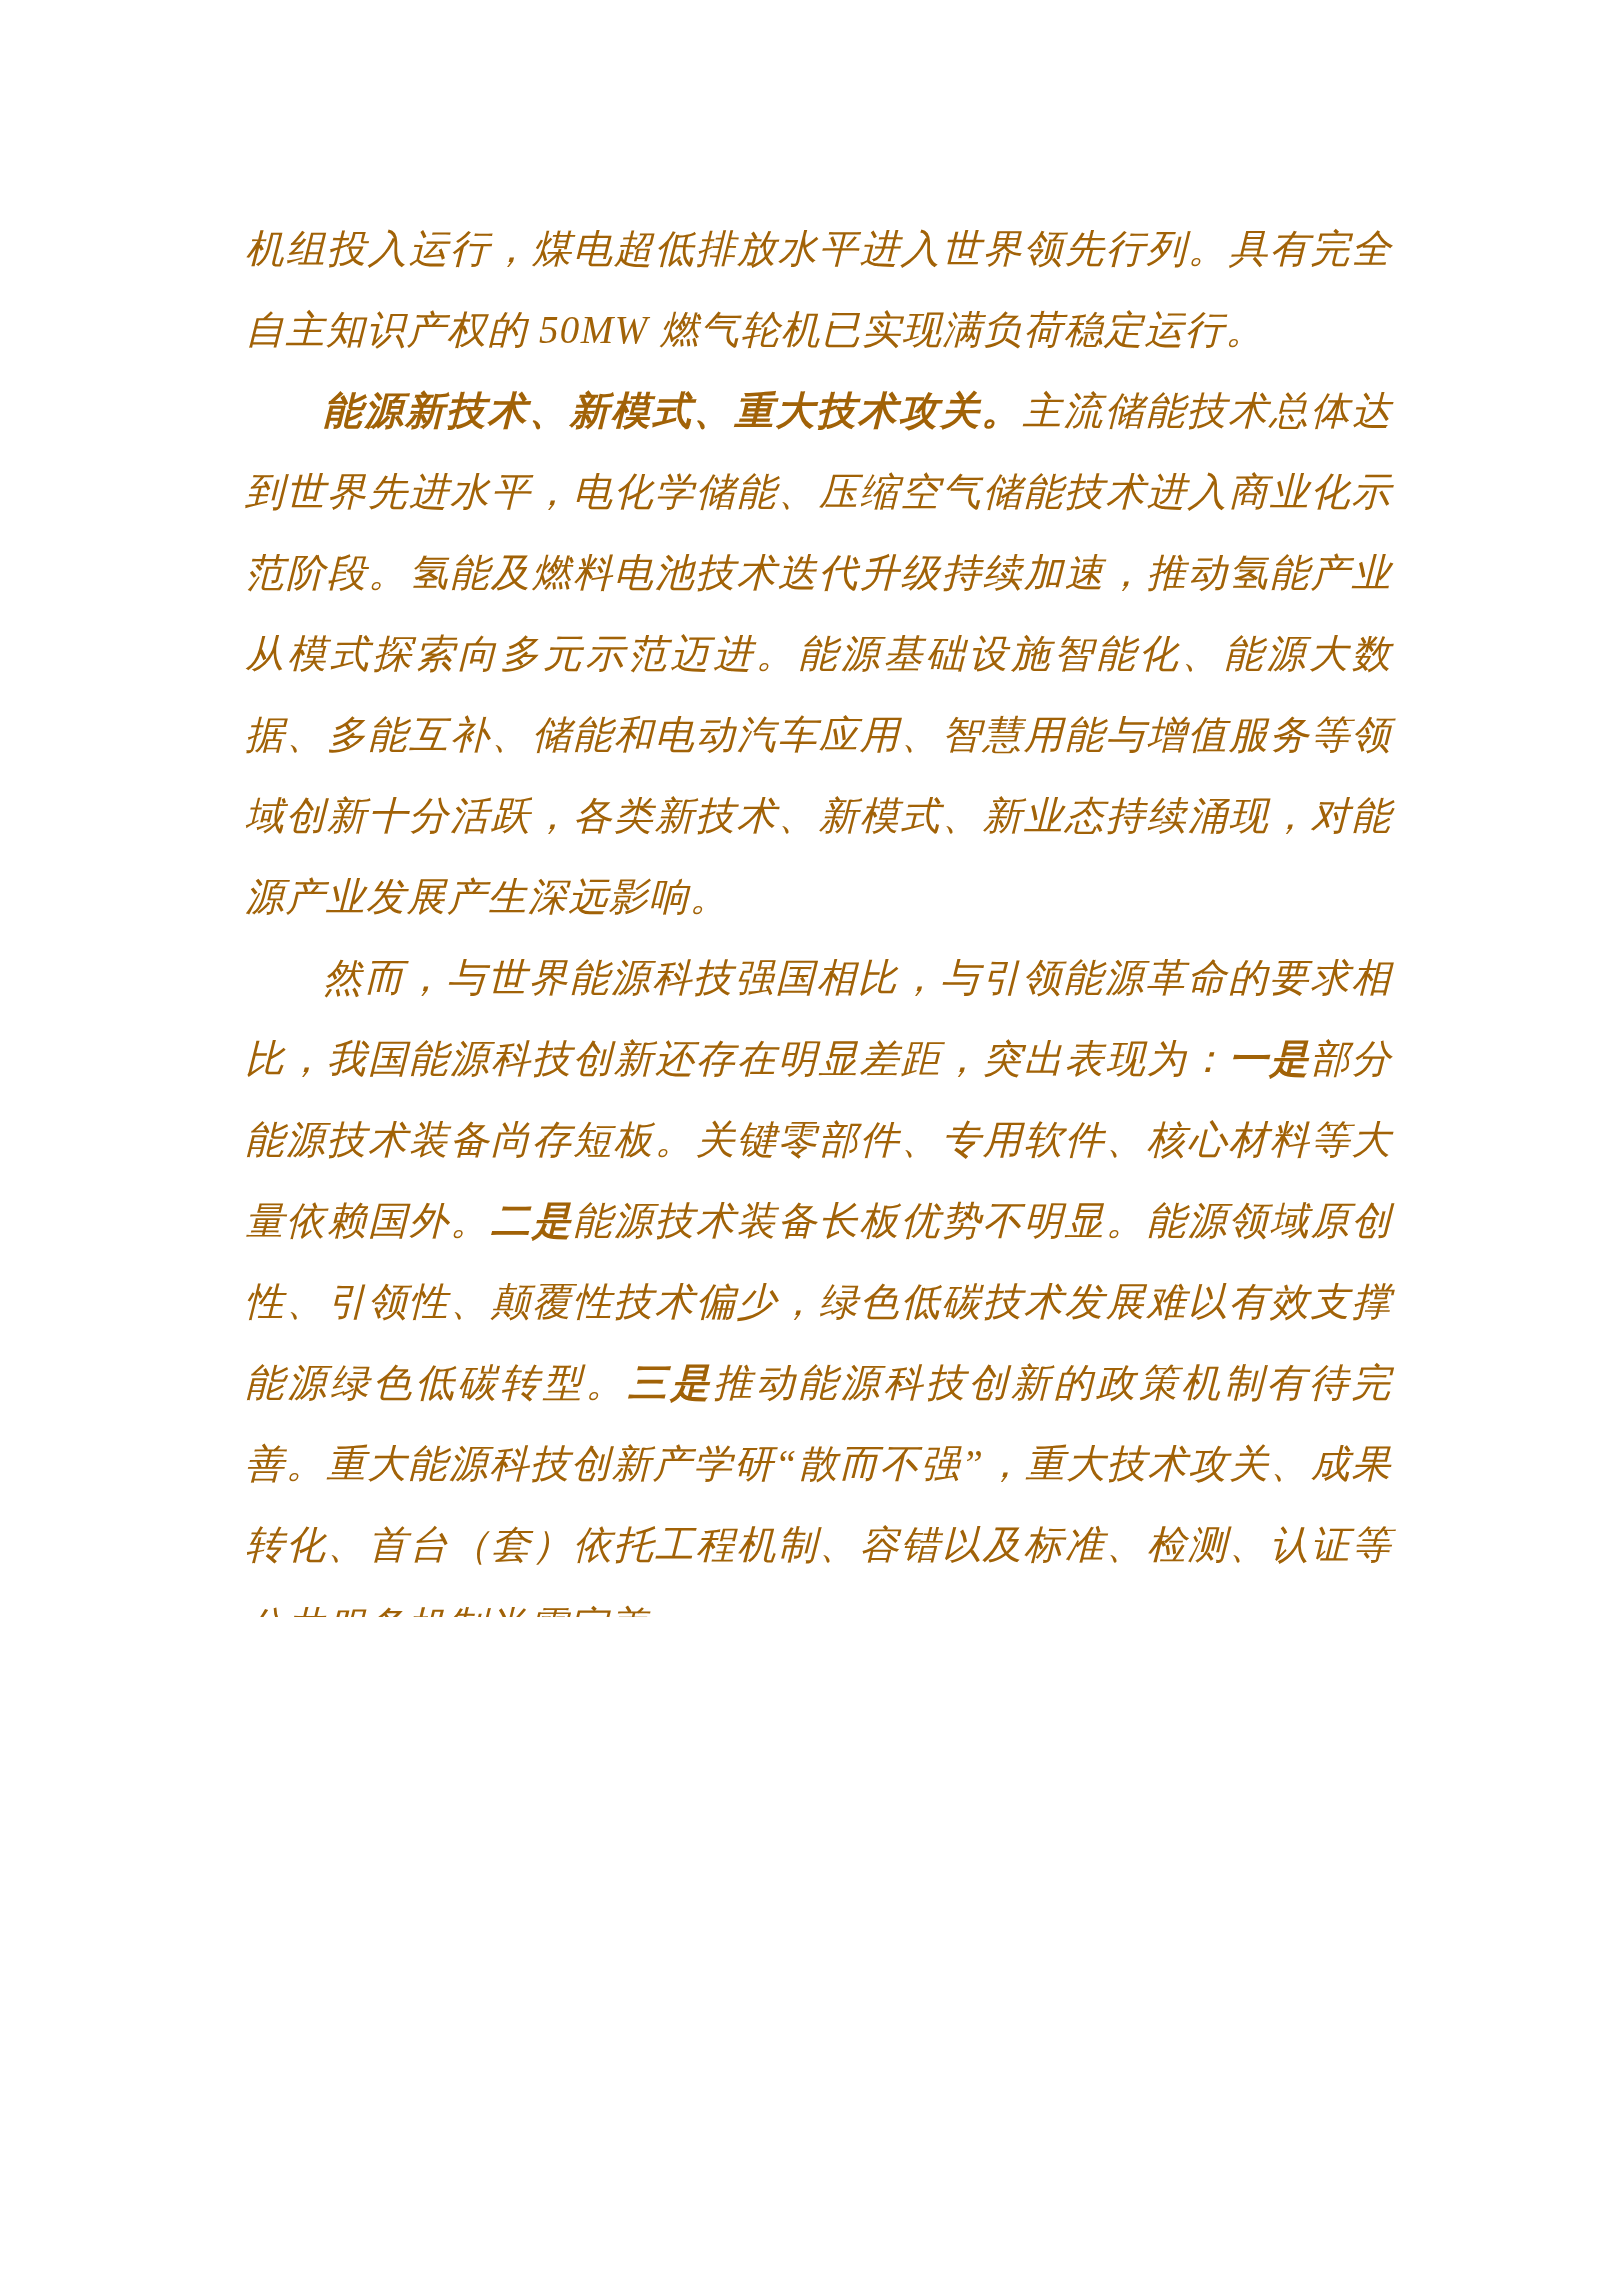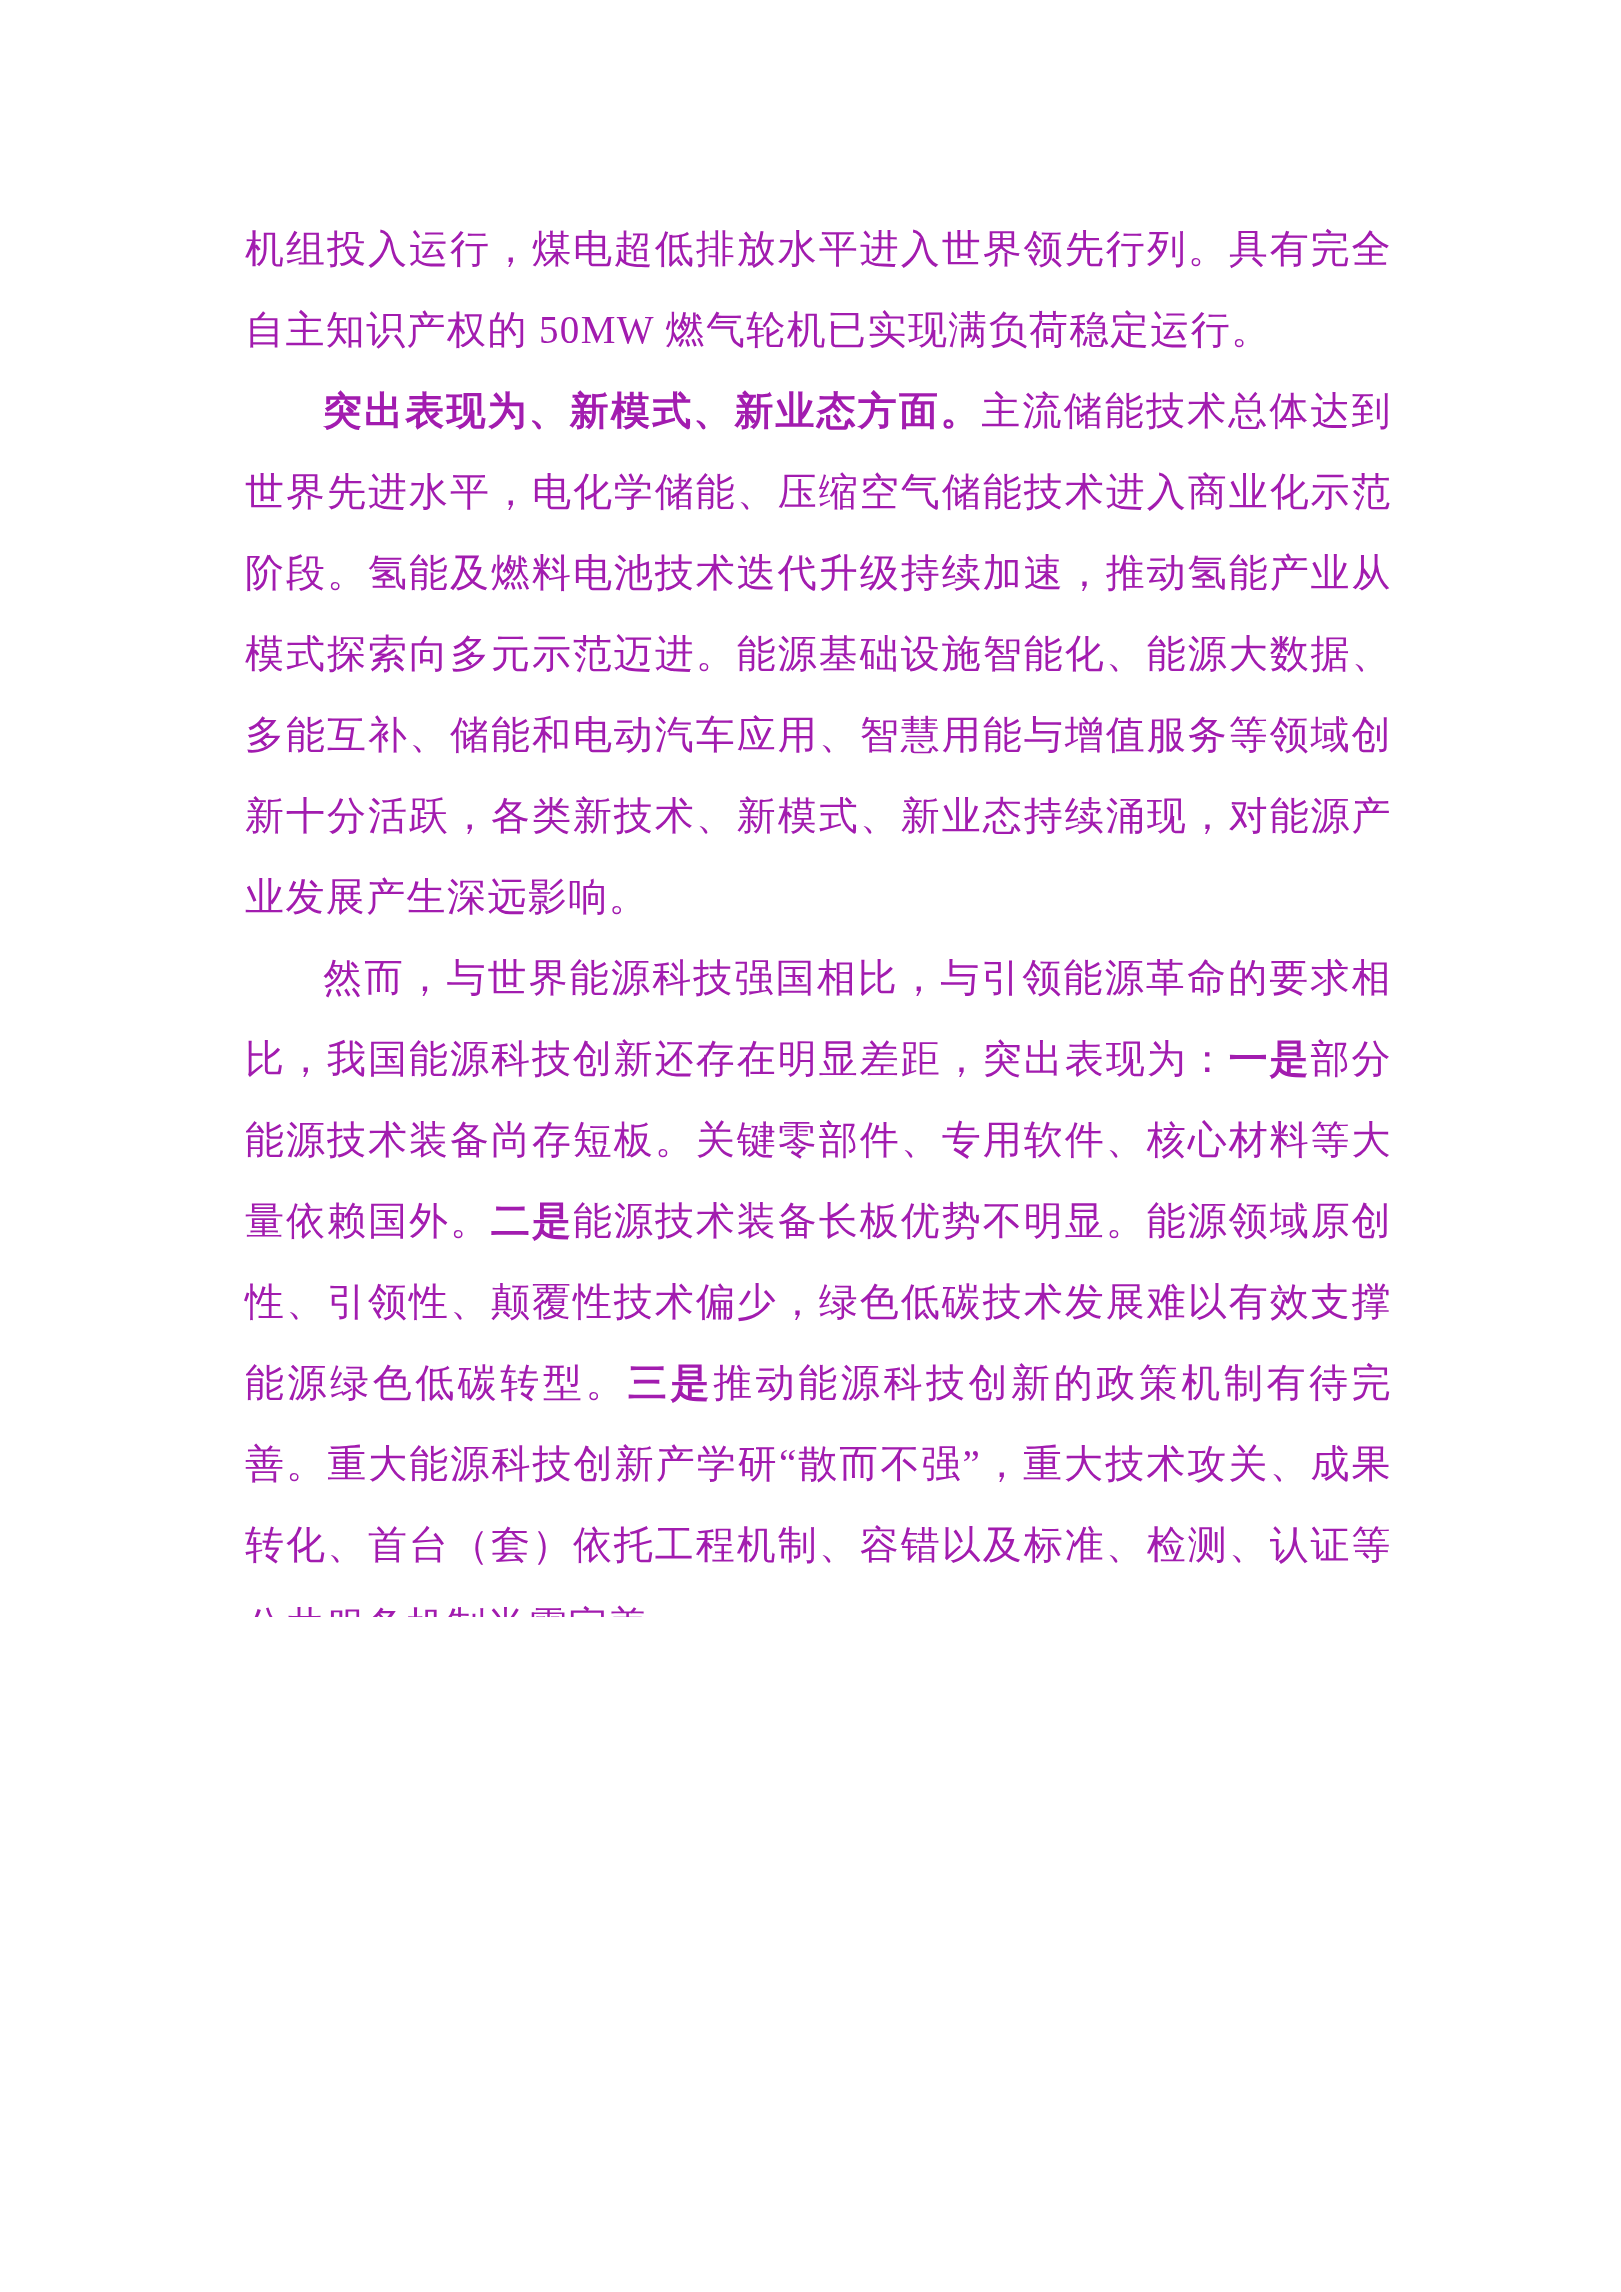--- a/index.html
+++ b/index.html
@@ -7,21 +7,22 @@
     padding: 0;
     background: #ffffff;
   }
   .page {
     position: relative;
     width: 1621px;
     height: 1617px;
     background: #ffffff;
     overflow: hidden;
     font-family: "Liberation Serif", "DejaVu Serif", serif;
-    color: #a21caf;
+    color: #a16207;
+    font-style: italic;
   }
   .content {
     position: absolute;
     left: 245px;
     top: 208px;
     width: 1147px;
     font-size: 39px;
     line-height: 81px;
     letter-spacing: 1.4px;
     text-align: justify;
@@ -57,21 +58,21 @@
 
 <div class="page">
 
   <div class="content">
 
     <p class="para no-indent">
       <span class="seg">机组投入运行，煤电超低排放水平进入世界领先行列。具有完全自主知识产权的 50MW 燃气轮机已实现满负荷稳定运行。</span>
     </p>
 
     <p class="para">
-      <span class="seg seg-bold">突出表现为、新模式、新业态方面。</span><span class="seg">主流储能技术总体达到世界先进水平，电化学储能、压缩空气储能技术进入商业化示范阶段。氢能及燃料电池技术迭代升级持续加速，推动氢能产业从模式探索向多元示范迈进。能源基础设施智能化、能源大数据、多能互补、储能和电动汽车应用、智慧用能与增值服务等领域创新十分活跃，各类新技术、新模式、新业态持续涌现，对能源产业发展产生深远影响。</span>
+      <span class="seg seg-bold">能源新技术、新模式、重大技术攻关。</span><span class="seg">主流储能技术总体达到世界先进水平，电化学储能、压缩空气储能技术进入商业化示范阶段。氢能及燃料电池技术迭代升级持续加速，推动氢能产业从模式探索向多元示范迈进。能源基础设施智能化、能源大数据、多能互补、储能和电动汽车应用、智慧用能与增值服务等领域创新十分活跃，各类新技术、新模式、新业态持续涌现，对能源产业发展产生深远影响。</span>
     </p>
 
     <p class="para">
       <span class="seg">然而，与世界能源科技强国相比，与引领能源革命的要求相比，我国能源科技创新还存在明显差距，突出表现为：</span><span class="seg seg-bold">一是</span><span class="seg">部分能源技术装备尚存短板。关键零部件、专用软件、核心材料等大量依赖国外。</span><span class="seg seg-bold">二是</span><span class="seg">能源技术装备长板优势不明显。能源领域原创性、引领性、颠覆性技术偏少，绿色低碳技术发展难以有效支撑能源绿色低碳转型。</span><span class="seg seg-bold">三是</span><span class="seg">推动能源科技创新的政策机制有待完善。重大能源科技创新产学研“散而不强”，重大技术攻关、成果转化、首台（套）依托工程机制、容错以及标准、检测、认证等公共服务机制尚需完善。</span>
     </p>
 
 
   </div>
 
   <div class="footer">

